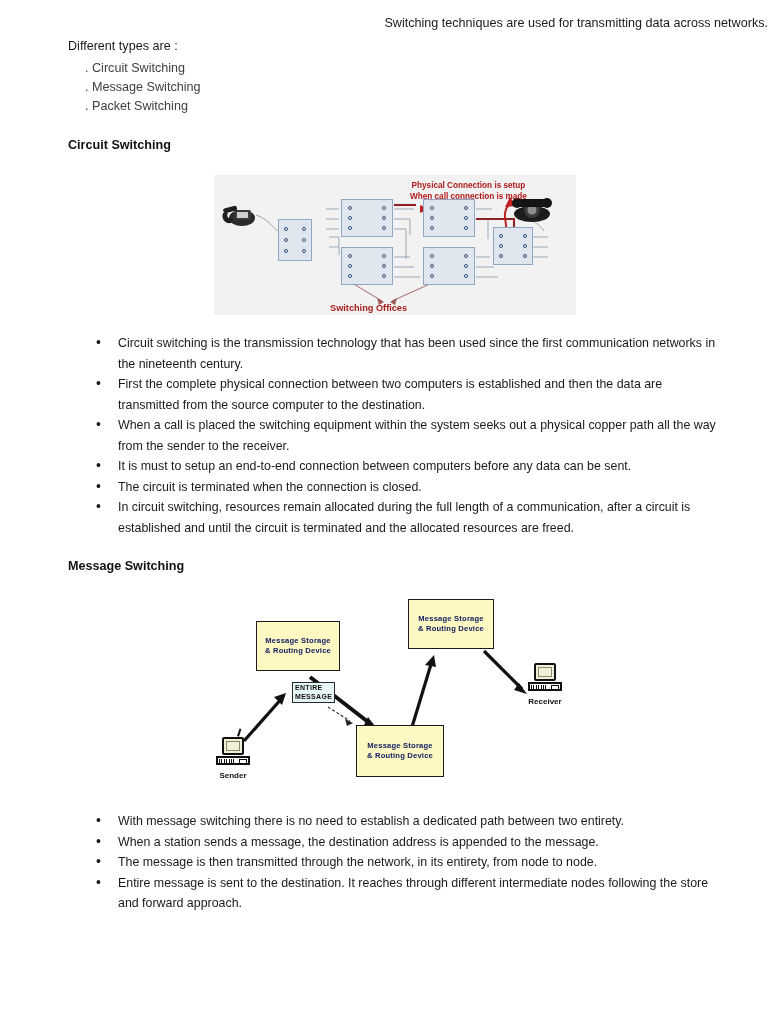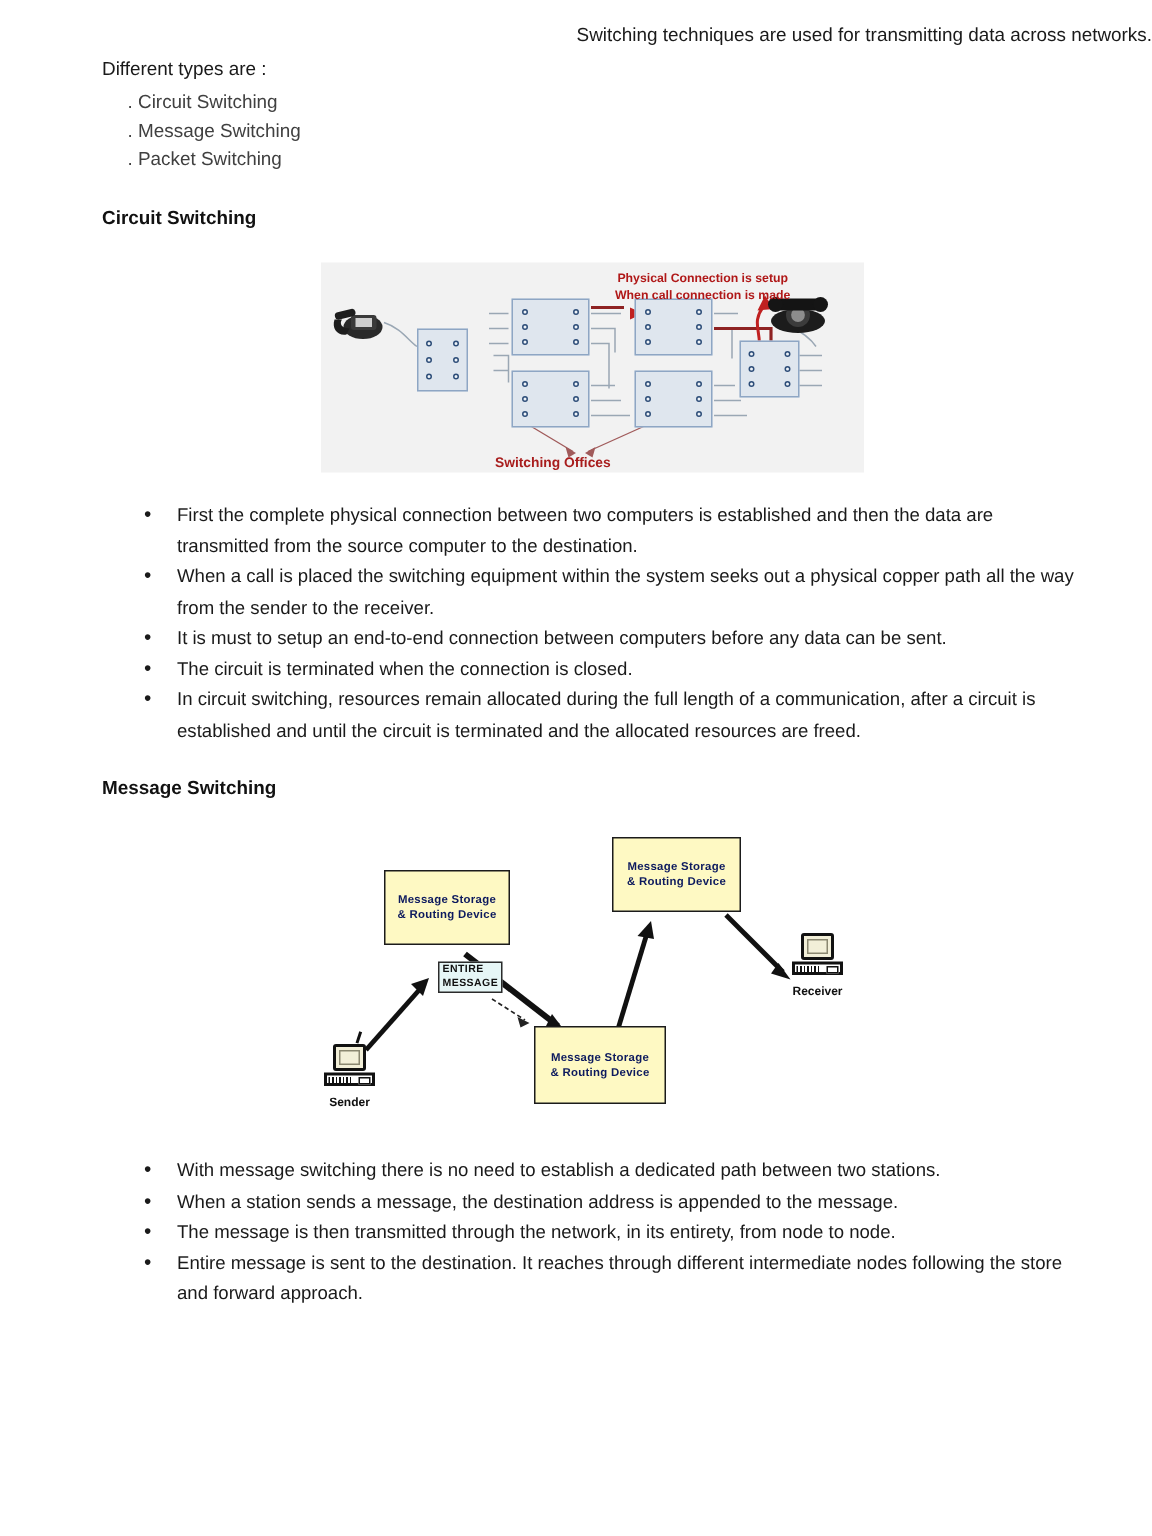--- a/index.html
+++ b/index.html
@@ -385,20 +385,21 @@
     <div class="note-red note-top">
       <div>Physical Connection is setup</div>
       <div>When call connection is made</div>
     </div>
 
     <div class="note-red note-bottom">Switching Offices</div>
   </div>
 
   <div style="height:18px"></div>
   <ul class="bullets">
+    <li>Circuit switching is the transmission technology that has been used since the first communication networks in the nineteenth century.</li>
     <li>First the complete physical connection between two computers is established and then the data are transmitted from the source computer to the destination.</li>
     <li>When a call is placed the switching equipment within the system seeks out a physical copper path all the way from the sender to the receiver.</li>
     <li>It is must to setup an end-to-end connection between computers before any data can be sent.</li>
     <li>The circuit is terminated when the connection is closed.</li>
     <li>In circuit switching, resources remain allocated during the full length of a communication, after a circuit is established and until the circuit is terminated and the allocated resources are freed.</li>
   </ul>
 
   <div style="height:21px"></div>
   <div class="section-head">Message Switching</div>
 
@@ -455,19 +456,19 @@
       <div class="crt"></div>
       <div class="base"></div>
       <div class="keys"></div>
       <div class="dots"></div>
     </div>
     <div class="node-label" style="left:320px; top:108px; width:50px;">Receiver</div>
   </div>
 
   <div style="height:22px"></div>
   <ul class="bullets">
-    <li>With message switching there is no need to establish a dedicated path between two stations.</li>
+    <li>With message switching there is no need to establish a dedicated path between two entirety.</li>
     <li>When a station sends a message, the destination address is appended to the message.</li>
     <li>The message is then transmitted through the network, in its entirety, from node to node.</li>
     <li>Entire message is sent to the destination. It reaches through different intermediate nodes following the store and forward approach.</li>
   </ul>
 
 </div>
 
 </body></html>

